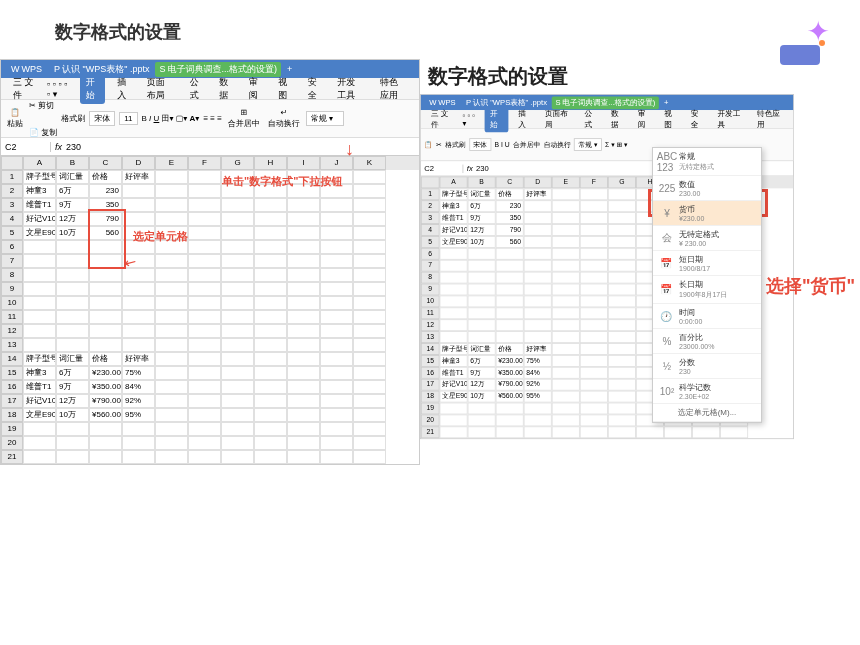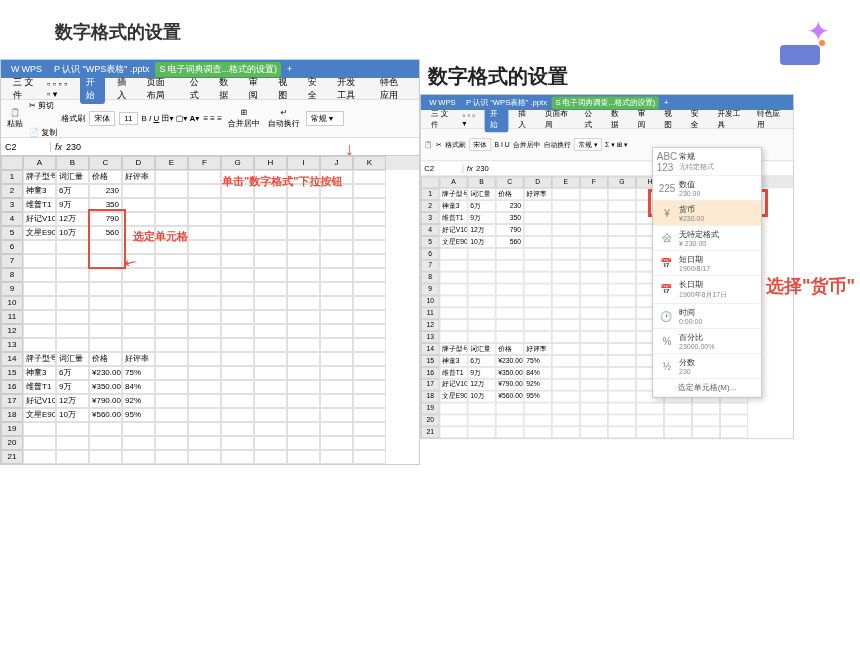--- a/index.html
+++ b/index.html
@@ -847,18 +847,25 @@
             <span class="dd-sub">23000.00%</span>
           </div>
   </div>
         <div class="dd-item ">
     <div class="dd-icon">½</div>
     <div class="dd-text">
             <span class="dd-label">分数</span>
             <span class="dd-sub">230</span>
           </div>
   </div>
+        <div class="dd-item ">
+    <div class="dd-icon">10²</div>
+    <div class="dd-text">
+            <span class="dd-label">科学记数</span>
+            <span class="dd-sub">2.30E+02</span>
+          </div>
+  </div>
         <div class="dd-item" style="justify-content:center;color:#666">选定单元格(M)...</div>
       </div>
     <div class="red-box red-box-dropdown" style="top:130px;left:228px;width:120px;height:28px"></div>
     <div class="select-currency">选择"货币"</div>
   </div>
 </div>
 
 </body></html>

